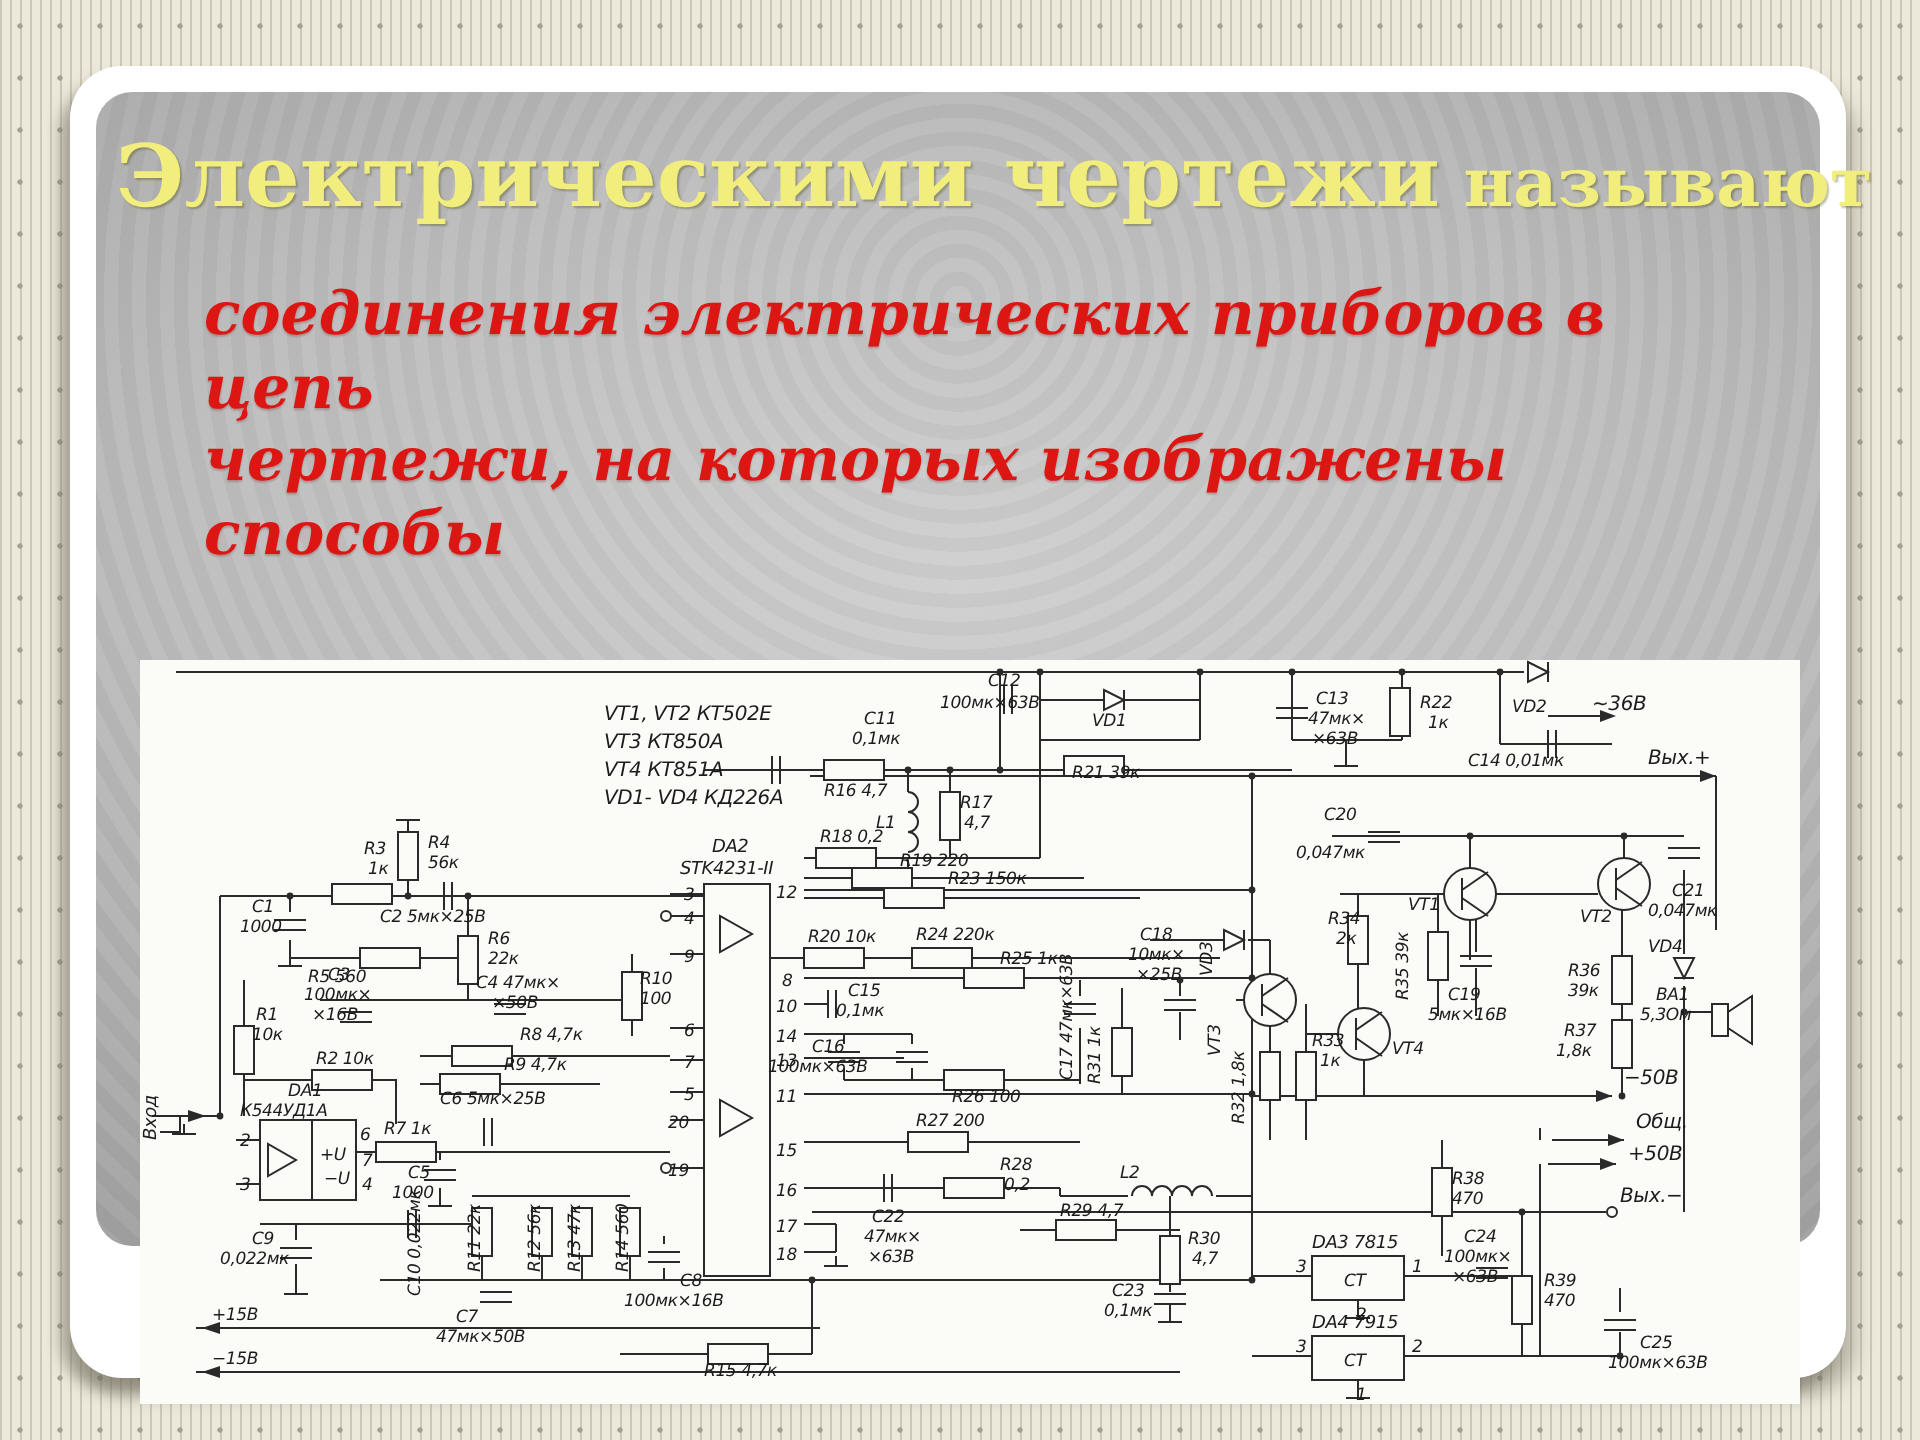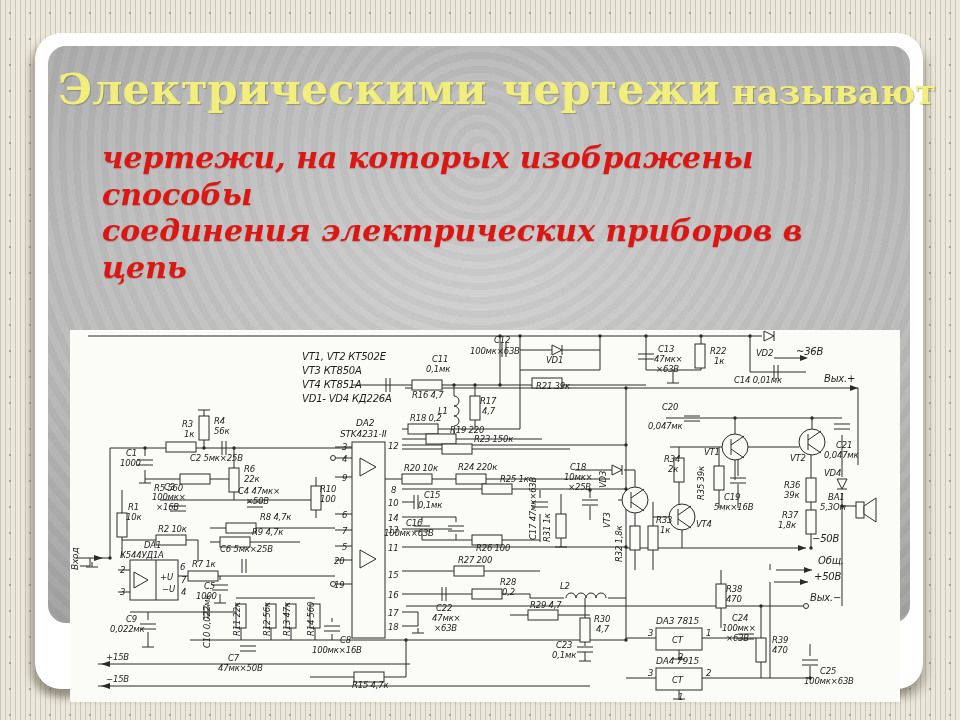--- a/index.html
+++ b/index.html
@@ -56,22 +56,22 @@
 </head>
 <body>
 
 <div class="slide-card">
 </div>
 <div class="slide-surface"></div>
 
 <div class="title-line"><span class="title-main">Электрическими чертежи</span><span class="title-suffix"> называют</span></div>
 
 <div class="subtitle">
+  <div>соединения электрических приборов в цепь</div>
   <div>чертежи, на которых изображены способы</div>
-  <div>соединения электрических приборов в цепь</div>
 </div>
 
 <div class="circuit-figure">
 <svg viewBox="0 0 830 372">
   <defs>
     <rect id="hres" width="30" height="10"></rect>
     <rect id="vres" width="10" height="24"></rect>
     <path id="hcap" d="M0,-7 V7 M4,-7 V7"></path>
     <path id="vcap" d="M-8,0 H8 M-8,5 H8"></path>
     <path id="gnd" d="M0,0 V5 M-6,5 H6"></path>

